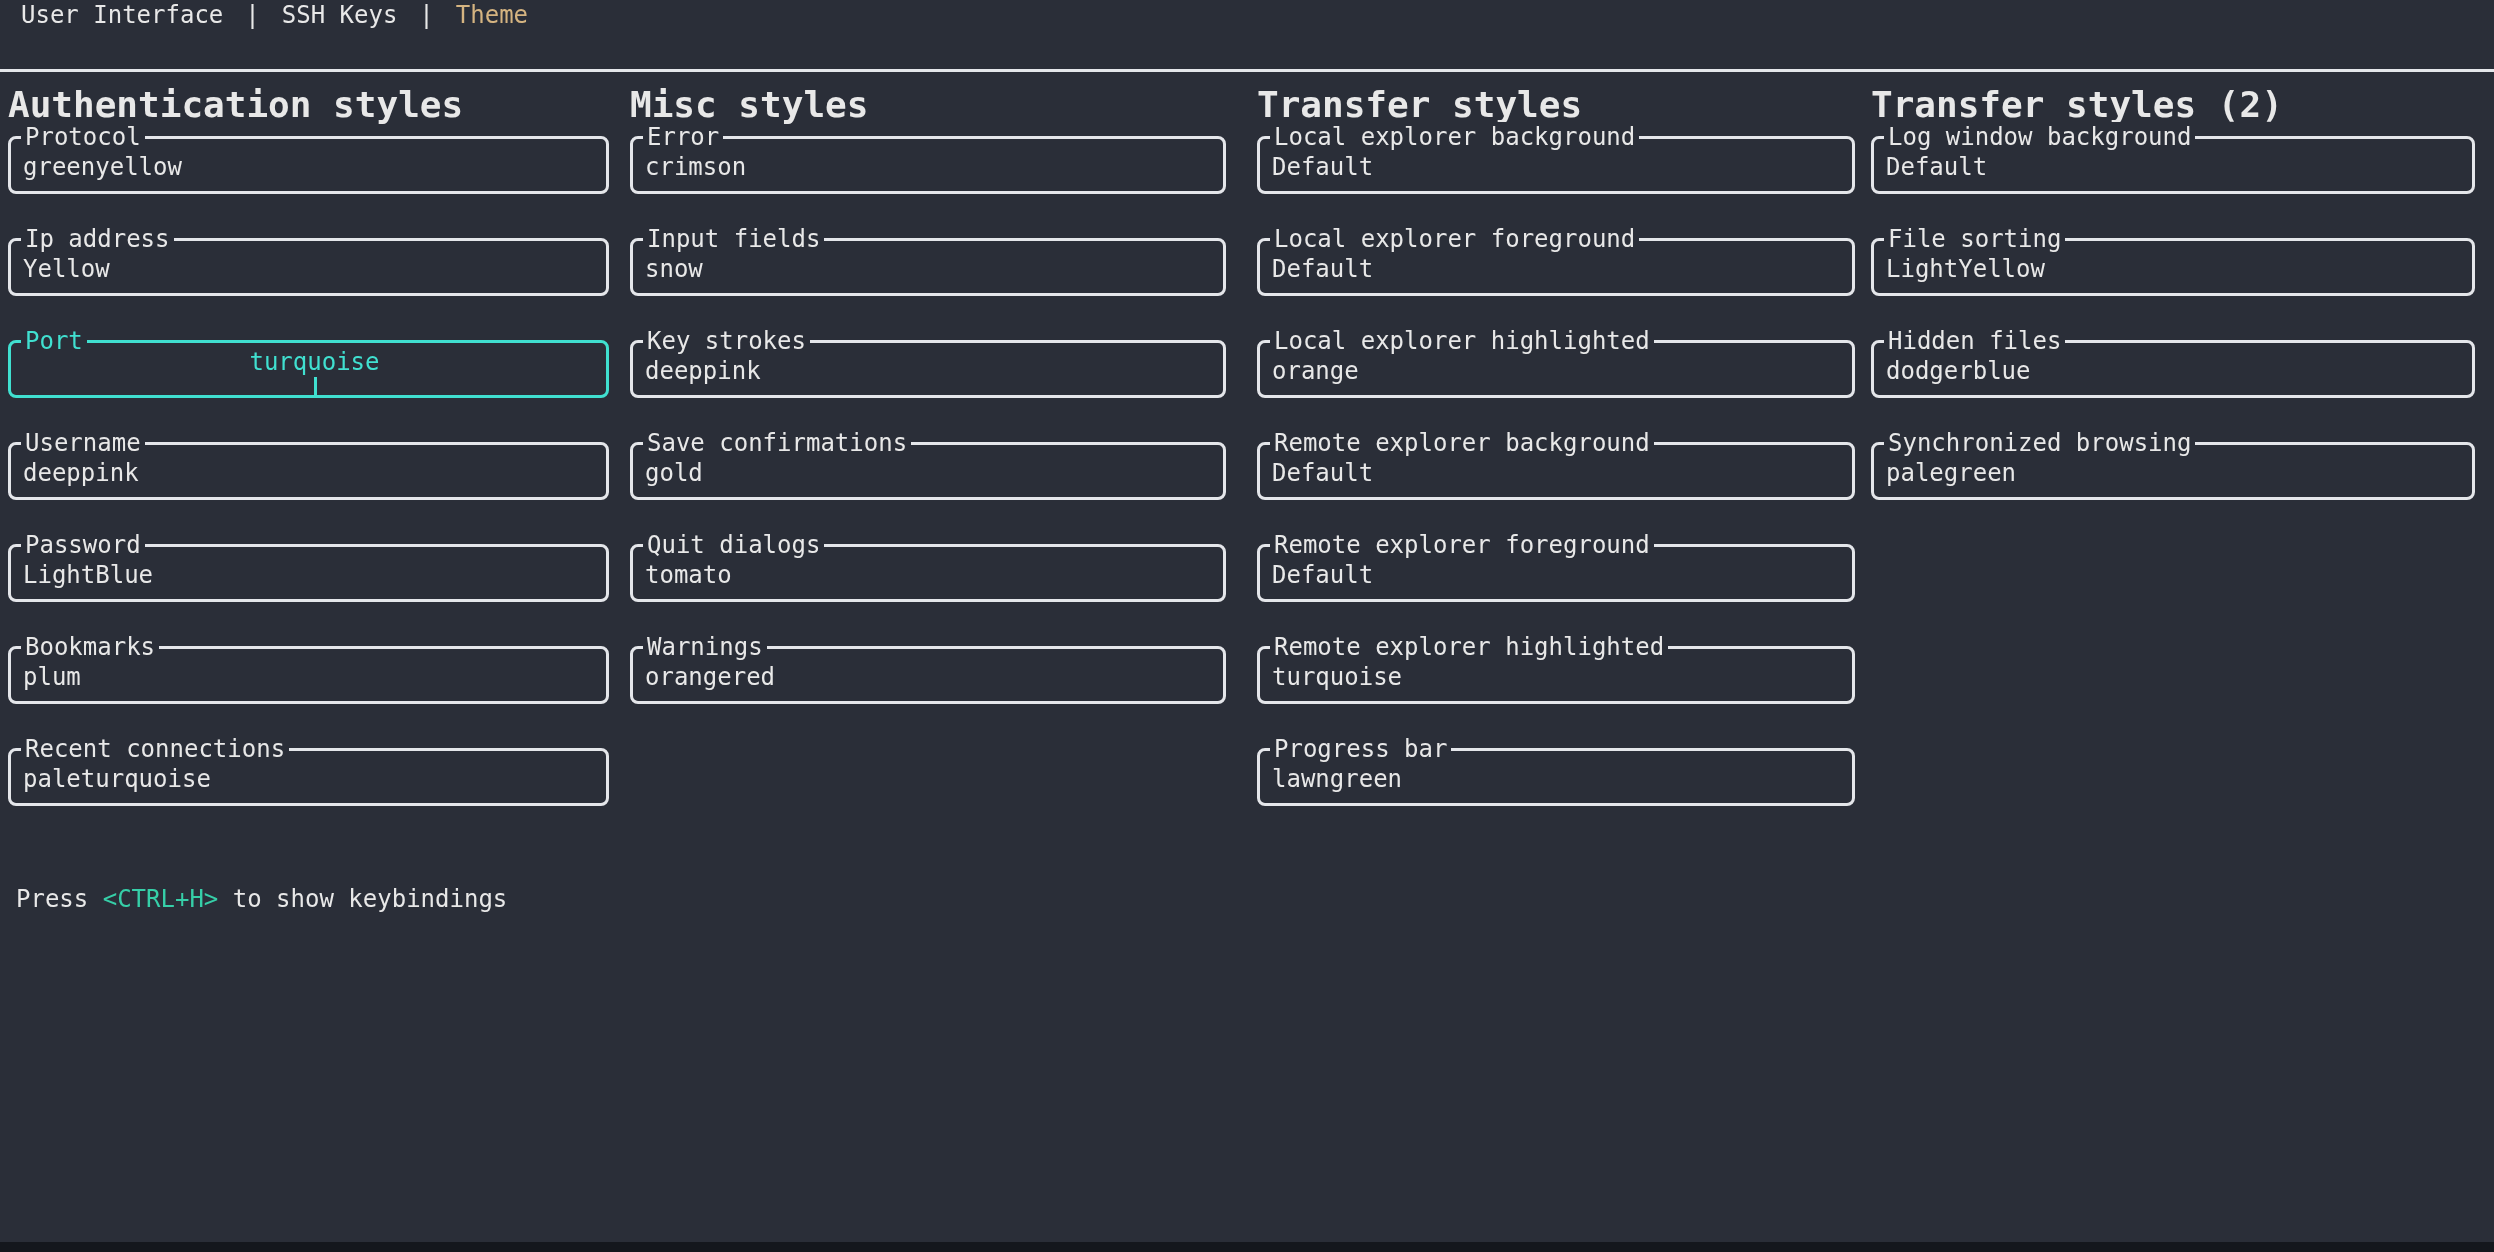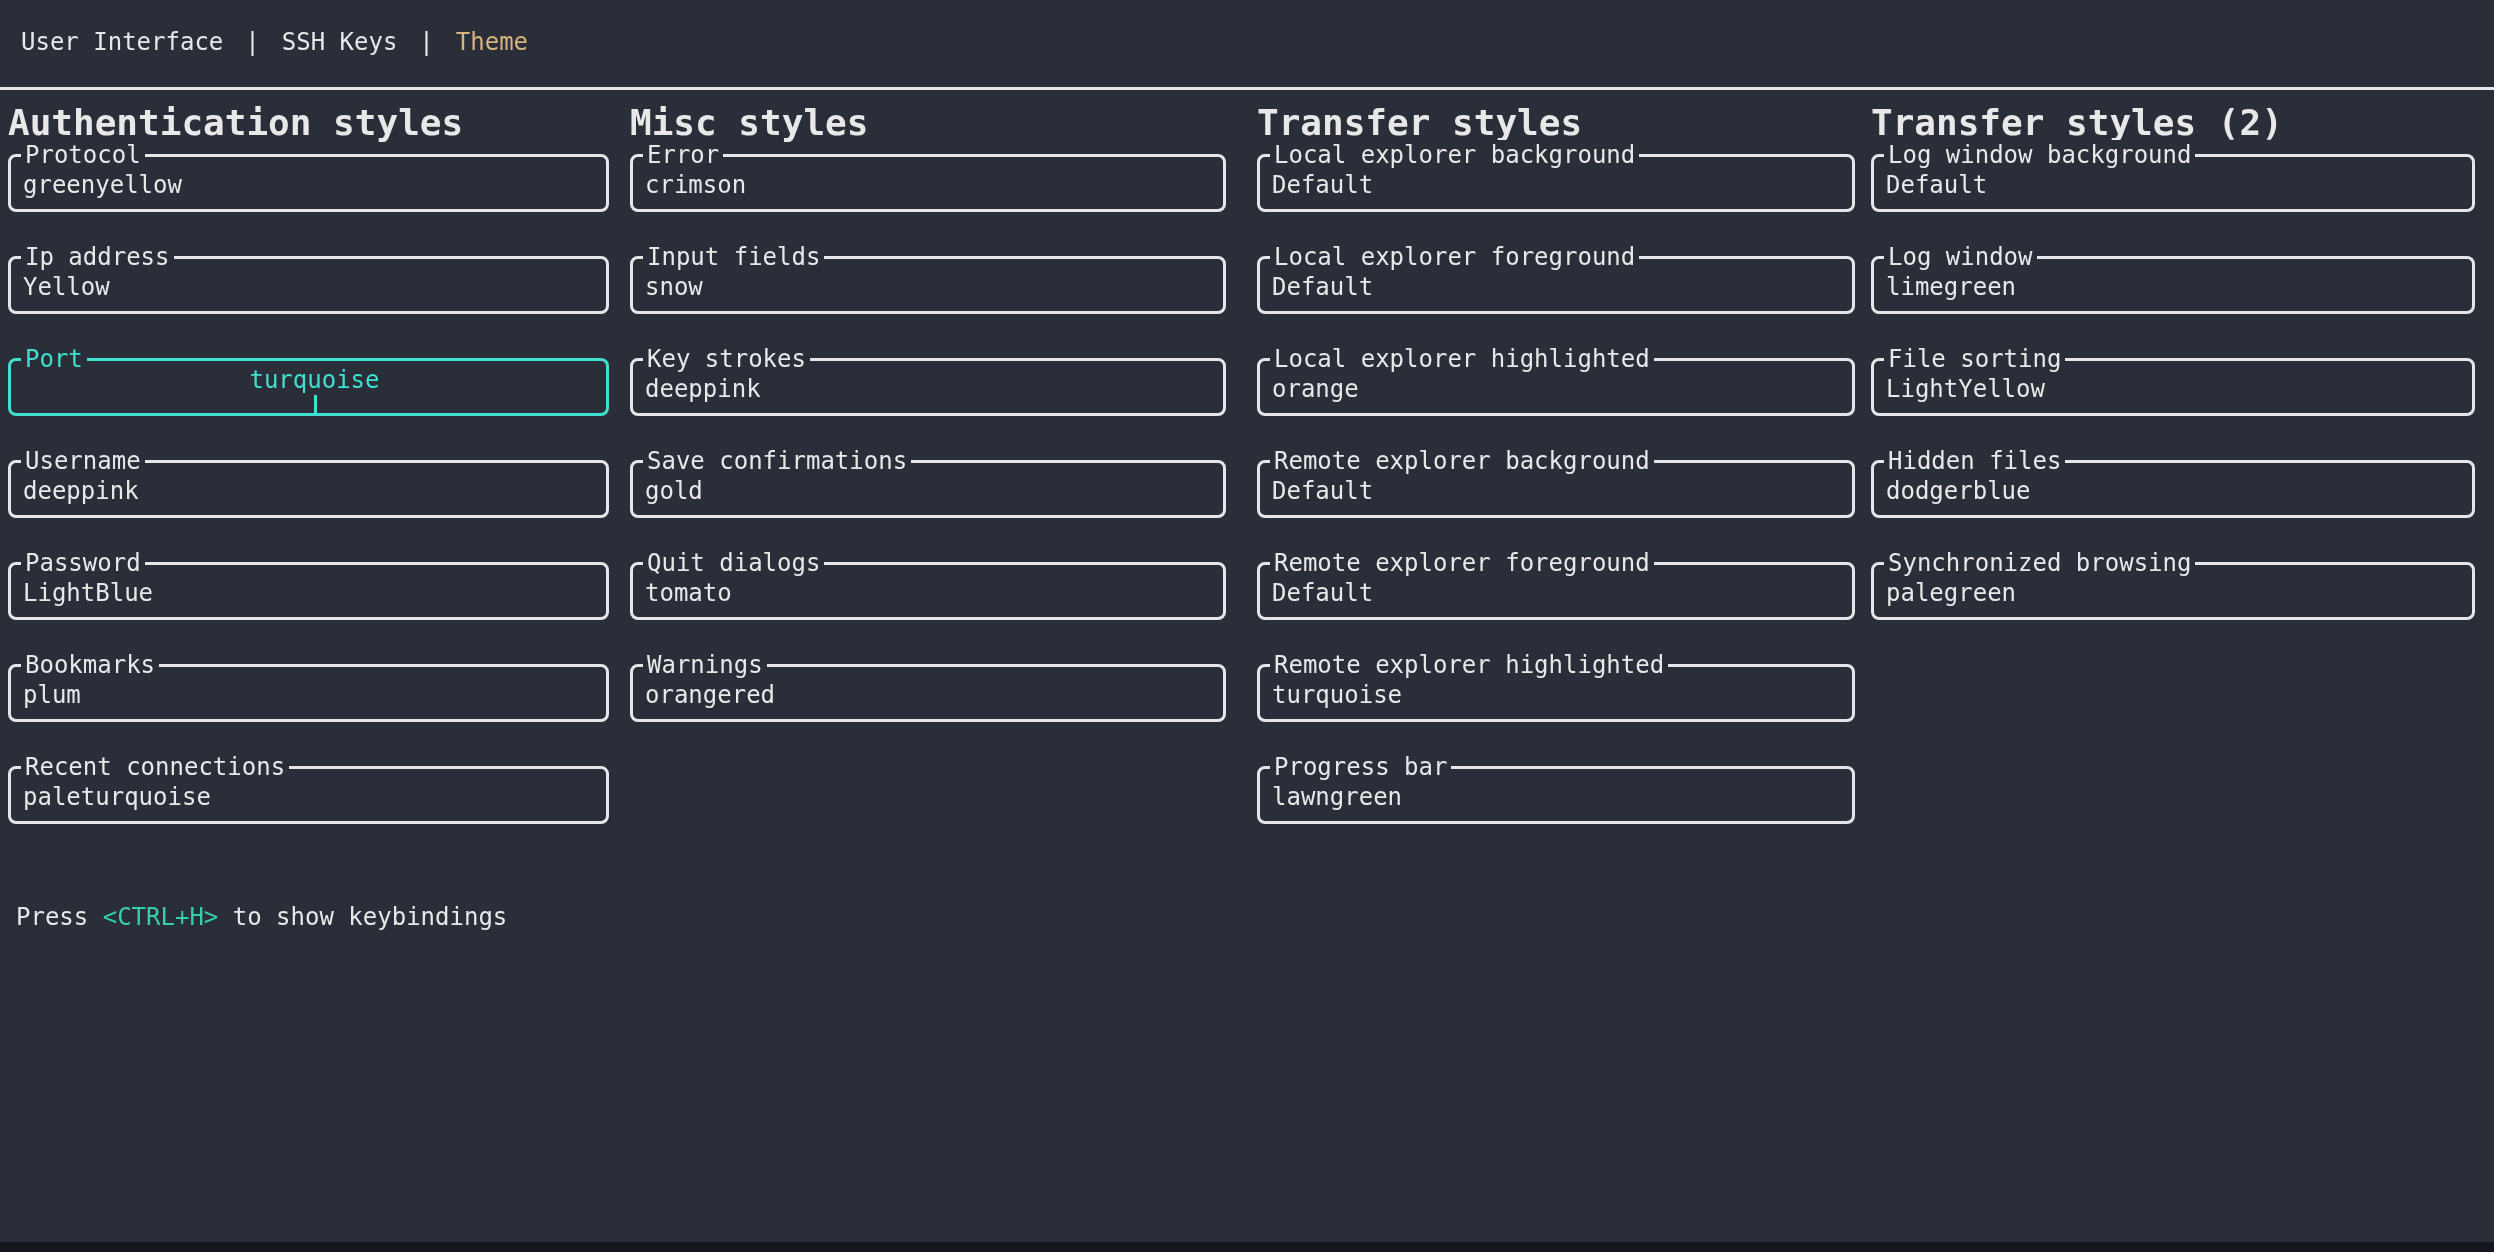--- a/index.html
+++ b/index.html
@@ -12,22 +12,22 @@
     font-size: 24px;
     line-height: 30px;
     overflow: hidden;
   }
 
   
   .tabbar {
     display: flex;
     gap: 22px;
     align-items: flex-start;
-    height: 90px;
-    padding: 27px 0 0 21px;
+    height: 72px;
+    padding: 0 0 0 21px;
     border-bottom: 3px solid var(--border, #e8e8e8);
   }
   .tab { color: var(--text, #e8e8e8); cursor: default; }
   .tab.active { color: var(--accent-tab, #d5b481); }
   .tab-sep { color: var(--text, #e8e8e8); }
 
   
   .content { margin: 18px 0 0 8px; }
   .columns { display: flex; align-items: flex-start; }
   .col { flex: none; }
@@ -194,24 +194,20 @@
     </section>
 
     <section class="col col-3">
       <h2 class="col-title">Transfer styles (2)</h2>
 
       <div class="field">
         <span class="field-label">Log window background</span>
         <span class="field-value">Default</span>
       </div>
       <div class="field">
-        <span class="field-label">Log window</span>
-        <span class="field-value">limegreen</span>
-      </div>
-      <div class="field">
         <span class="field-label">File sorting</span>
         <span class="field-value">LightYellow</span>
       </div>
       <div class="field">
         <span class="field-label">Hidden files</span>
         <span class="field-value">dodgerblue</span>
       </div>
       <div class="field">
         <span class="field-label">Synchronized browsing</span>
         <span class="field-value">palegreen</span>

